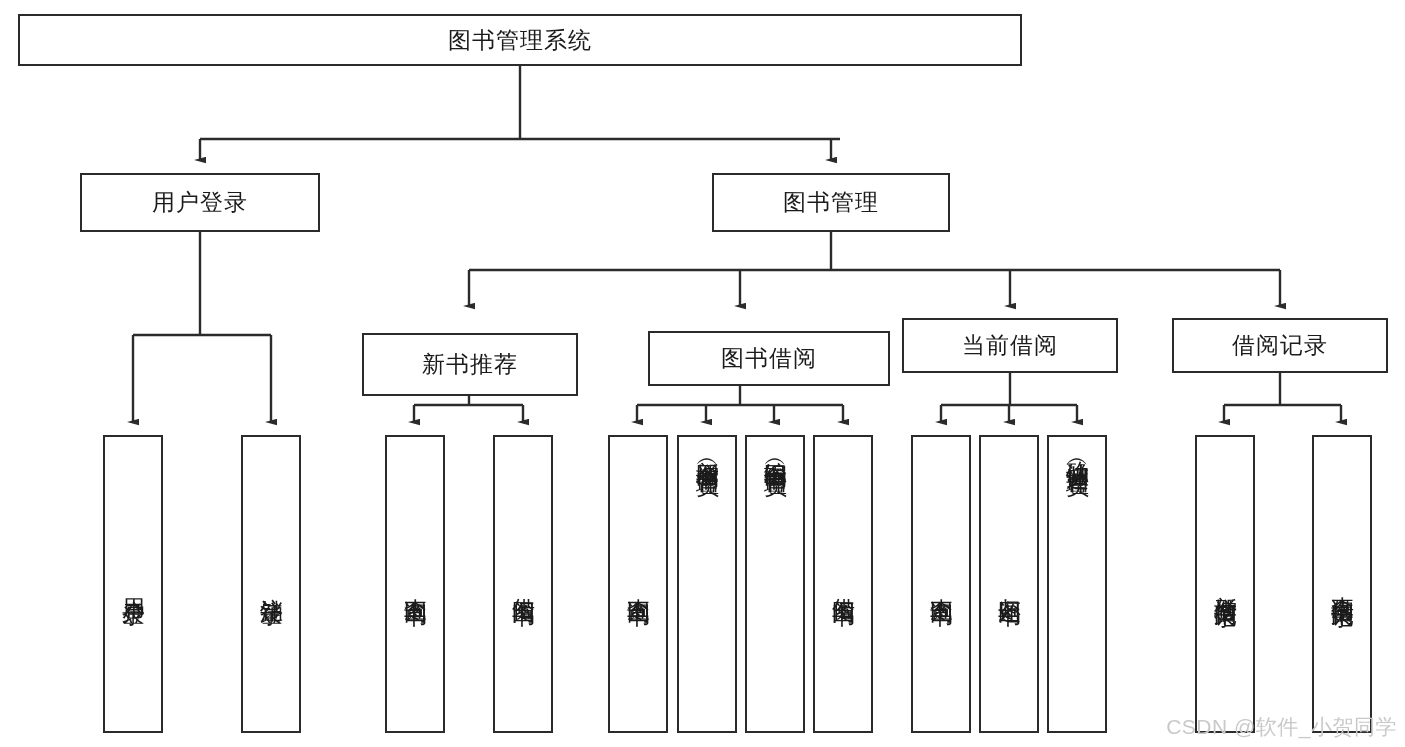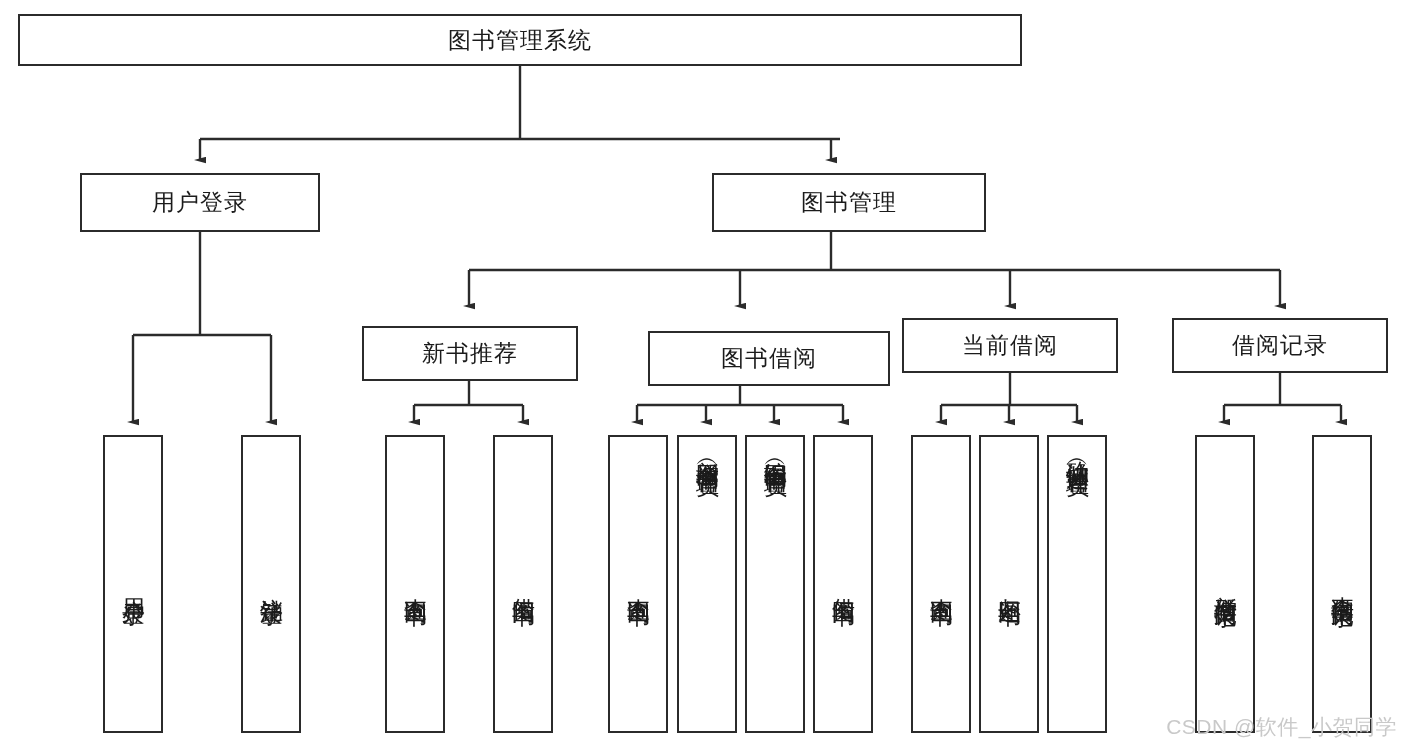--- a/index.html
+++ b/index.html
@@ -126,25 +126,25 @@
     </g>
   </svg>
 
   <div class="node node-root" style="left:18px; top:14px; width:1004px; height:52px;">
     <span>图书管理系统</span>
   </div>
 
   <div class="node node-h" style="left:80px; top:173px; width:240px; height:59px;">
     <span>用户登录</span>
   </div>
-  <div class="node node-h" style="left:712px; top:173px; width:274px; height:59px;">
+  <div class="node node-h" style="left:712px; top:173px; width:238px; height:59px;">
     <span>图书管理</span>
   </div>
 
-  <div class="node node-h" style="left:362px; top:326px; width:216px; height:55px;">
+  <div class="node node-h" style="left:362px; top:333px; width:216px; height:63px;">
     <span>新书推荐</span>
   </div>
   <div class="node node-h" style="left:648px; top:318px; width:242px; height:55px;margin-top:13px;">
     <span>图书借阅</span>
   </div>
   <div class="node node-h" style="left:1172px; top:318px; width:216px; height:55px;">
     <span>借阅记录</span>
   </div>
   <div class="node node-h" style="left:902px; top:318px; width:216px; height:55px;">
     <span>当前借阅</span>

